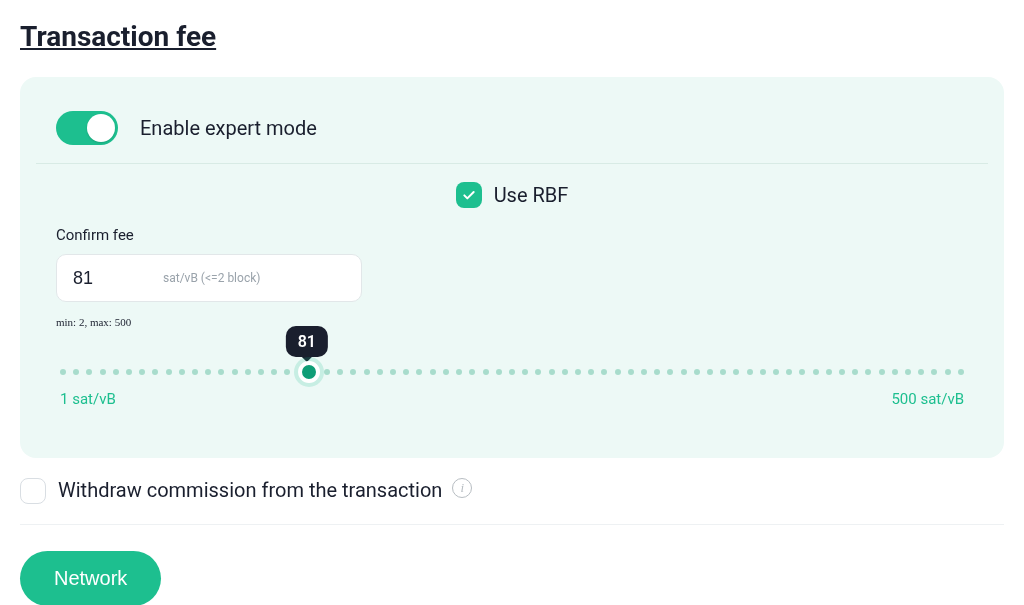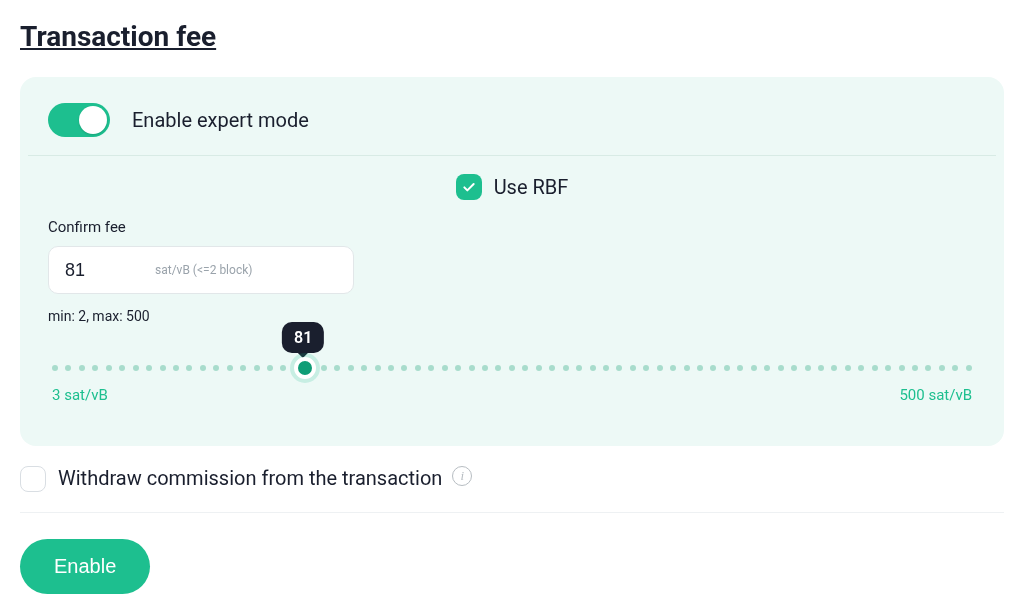--- a/index.html
+++ b/index.html
@@ -12,21 +12,21 @@
     }
     .page-title {
       font-size: 28px;
       font-weight: 700;
       margin-bottom: 24px;
       text-decoration: underline;
     }
     .panel {
       background: #edf9f6;
       border-radius: 16px;
-      padding: 8px;
+      padding: 16px;
       overflow: hidden;
     }
     .panel-row {
       padding: 18px 20px;
       display: flex;
       align-items: center;
     }
     .panel-row.top {
       border-bottom: 1px solid #d8ebe5;
     }
@@ -114,23 +114,24 @@
       font-size: 18px;
       color: #1a1f2e;
       width: 90px;
       background: transparent;
     }
     .fee-unit {
       font-size: 12px;
       color: #9aa3ab;
     }
     .minmax {
-      font-size: 14px;
+      font-size: 11px;
       color: #1a1f2e;
       margin-bottom: 40px;
+      font-family: Liberation Serif, serif;
     }
     
     .slider-wrap {
       position: relative;
       padding: 0 4px 10px 4px;
     }
     .slider-track {
       position: relative;
       height: 8px;
       display: flex;
@@ -328,32 +329,32 @@
           <span class="slider-dot"></span>
           <span class="slider-dot"></span>
           <span class="slider-dot"></span>
           <span class="slider-dot"></span>
           <span class="slider-dot"></span>
           <span class="slider-dot"></span>
           <span class="slider-dot"></span>
         <div class="slider-thumb"></div>
       </div>
       <div class="slider-labels">
-        <span>3 sat/vB</span>
+        <span>1 sat/vB</span>
         <span>500 sat/vB</span>
       </div>
     </div>
 
   </div>
 </div>
 
 <div class="withdraw-row">
   <div class="checkbox unchecked"></div>
   <span class="checkbox-label">Withdraw commission from the transaction</span>
   <span class="info-icon">i</span>
 </div>
 
 <hr class="divider">
 
-<button class="confirm-btn">Enable</button>
+<button class="confirm-btn">Network</button>
 
 
 
 
 </body></html>

